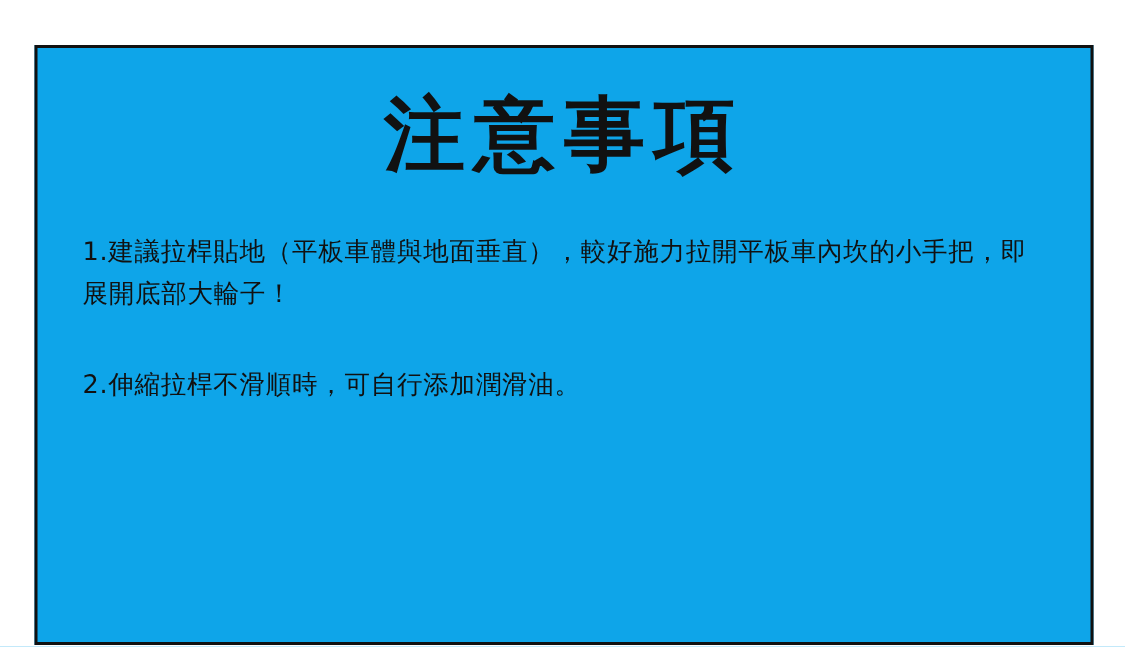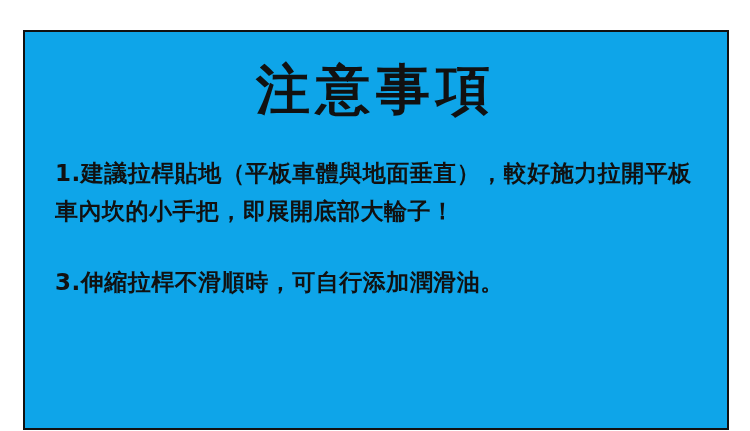--- a/index.html
+++ b/index.html
@@ -40,22 +40,22 @@
     letter-spacing: 6px;
     color: #111111;
     line-height: 1.1;
     margin: 10px 0 0 0;
     font-family: "DejaVu Sans", "Liberation Sans", sans-serif;
   }
   .notice-body {
     margin-top: 36px;
   }
   .notice-item {
-    font-size: 23px;
-    font-weight: 700;
+    font-size: 17px;
+    font-weight: 400;
     color: #111111;
     line-height: 1.62;
     letter-spacing: 0.5px;
     margin: 0 0 26px 0;
     text-align: left;
   }
   .notice-item:last-child {
     margin-bottom: 0;
   }
   .notice-item.item-3 {
@@ -63,16 +63,16 @@
   }
 </style>
 </head>
 <body>
 
 <div class="notice-card">
   <div class="notice-inner">
     <h1 class="notice-title">注意事項</h1>
     <div class="notice-body">
       <p class="notice-item item-1">1.建議拉桿貼地（平板車體與地面垂直），較好施力拉開平板車內坎的小手把，即展開底部大輪子！</p>
-      <p class="notice-item item-3">3.伸縮拉桿不滑順時，可自行添加潤滑油。</p>
+      <p class="notice-item item-3">2.伸縮拉桿不滑順時，可自行添加潤滑油。</p>
     </div>
   </div>
 </div>
 
 </body></html>

